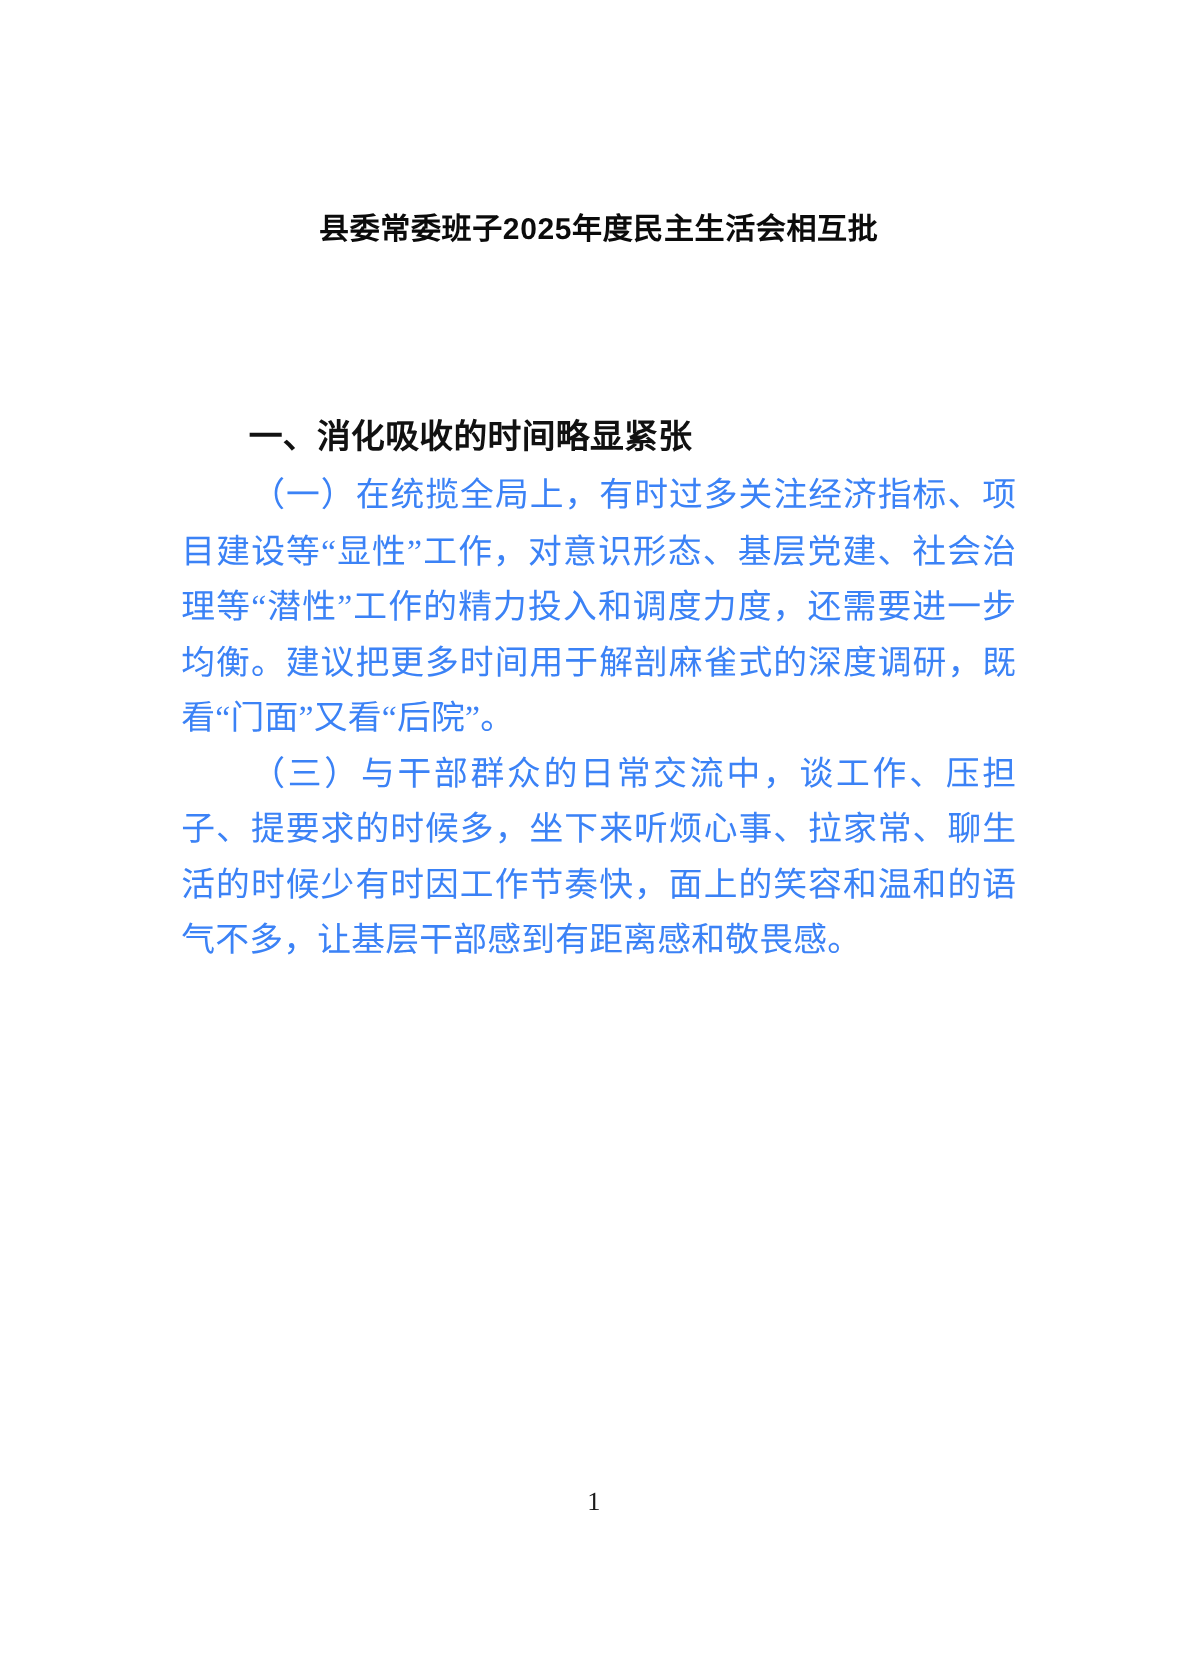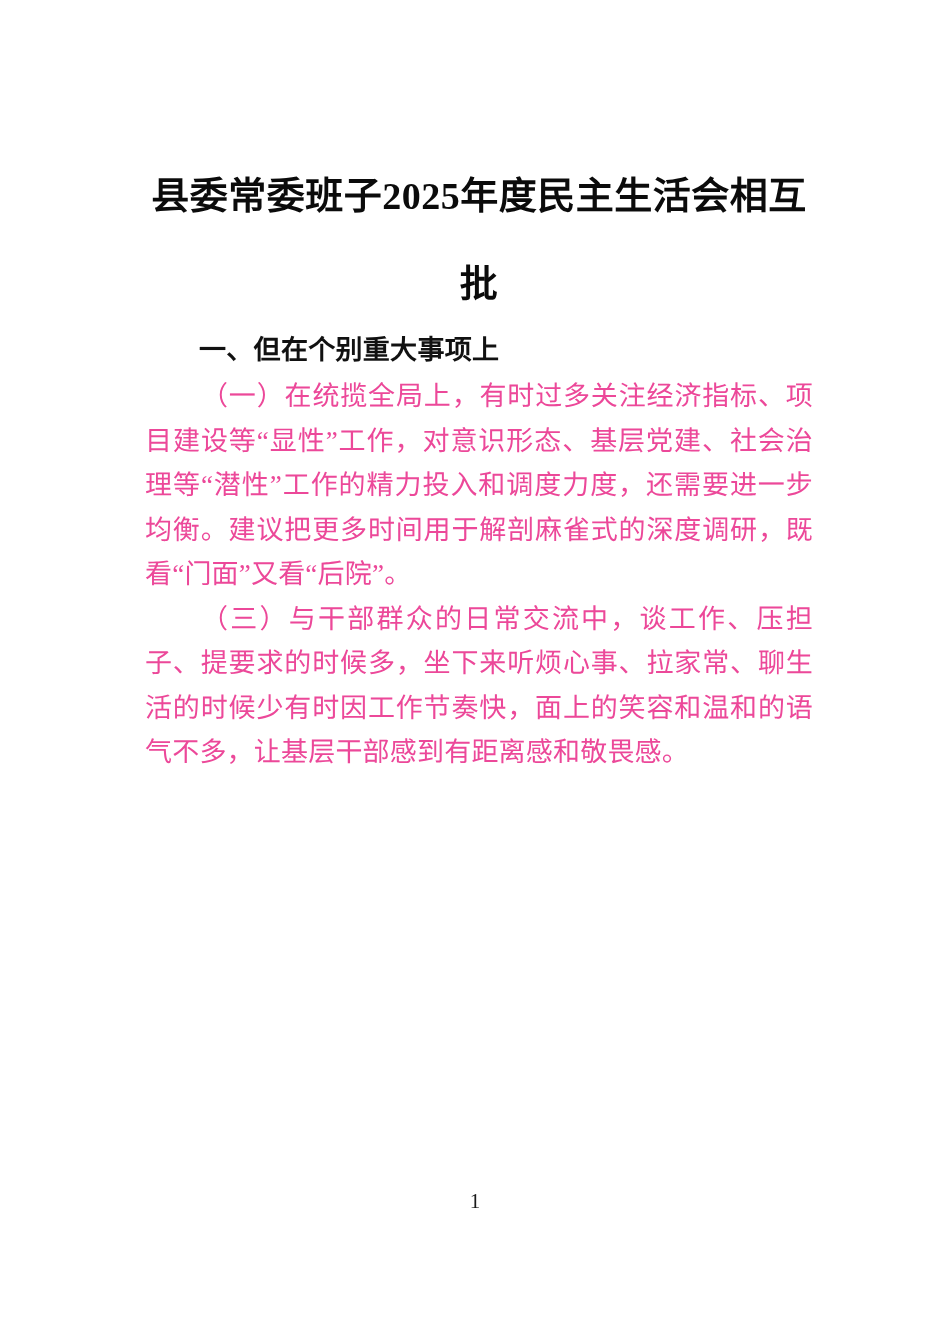--- a/index.html
+++ b/index.html
@@ -24,24 +24,24 @@
     background: #ffffff;
   }
 
   
   .doc-title {
     position: absolute;
     left: 145px;
     top: 152px;
     width: 668px;
     text-align: center;
-    font-family: Liberation Serif, serif;
+    font-family: Liberation Sans, sans-serif;
     font-weight: 700;
-    font-size: 38px;
-    line-height: 88px;
+    font-size: 24px;
+    line-height: 63px;
     letter-spacing: 0.5px;
     color: #0b0b0b;
   }
 
   
   .body-block {
     position: absolute;
     left: 145px;
     top: 328px;
     width: 668px;
@@ -59,21 +59,21 @@
   }
 
   .para {
     font-family: "Liberation Serif", "DejaVu Serif", serif;
     font-size: 27px;
     line-height: 44.5px;
     text-indent: 56px;
     text-align: justify;
     text-justify: inter-ideograph;
     letter-spacing: 0.2px;
-    color: #ec4899;
+    color: #3b82f6;
     margin: 0;
   }
 
   
   .page-number {
     position: absolute;
     left: 0;
     right: 0;
     top: 1188px;
     text-align: center;
@@ -87,21 +87,21 @@
 <body>
 
 <div class="page">
 
   <div class="doc-title">
     <div>县委常委班子2025年度民主生活会相互批</div>
   </div>
 
   <div class="body-block">
 
-    <p class="section-heading">一、但在个别重大事项上</p>
+    <p class="section-heading">一、消化吸收的时间略显紧张</p>
 
     <p class="para">（一）在统揽全局上，有时过多关注经济指标、项目建设等“显性”工作，对意识形态、基层党建、社会治理等“潜性”工作的精力投入和调度力度，还需要进一步均衡。建议把更多时间用于解剖麻雀式的深度调研，既看“门面”又看“后院”。</p>
 
 
     <p class="para">（三）与干部群众的日常交流中，谈工作、压担子、提要求的时候多，坐下来听烦心事、拉家常、聊生活的时候少有时因工作节奏快，面上的笑容和温和的语气不多，让基层干部感到有距离感和敬畏感。</p>
 
 
   </div>
 
   <div class="page-number">1</div>

